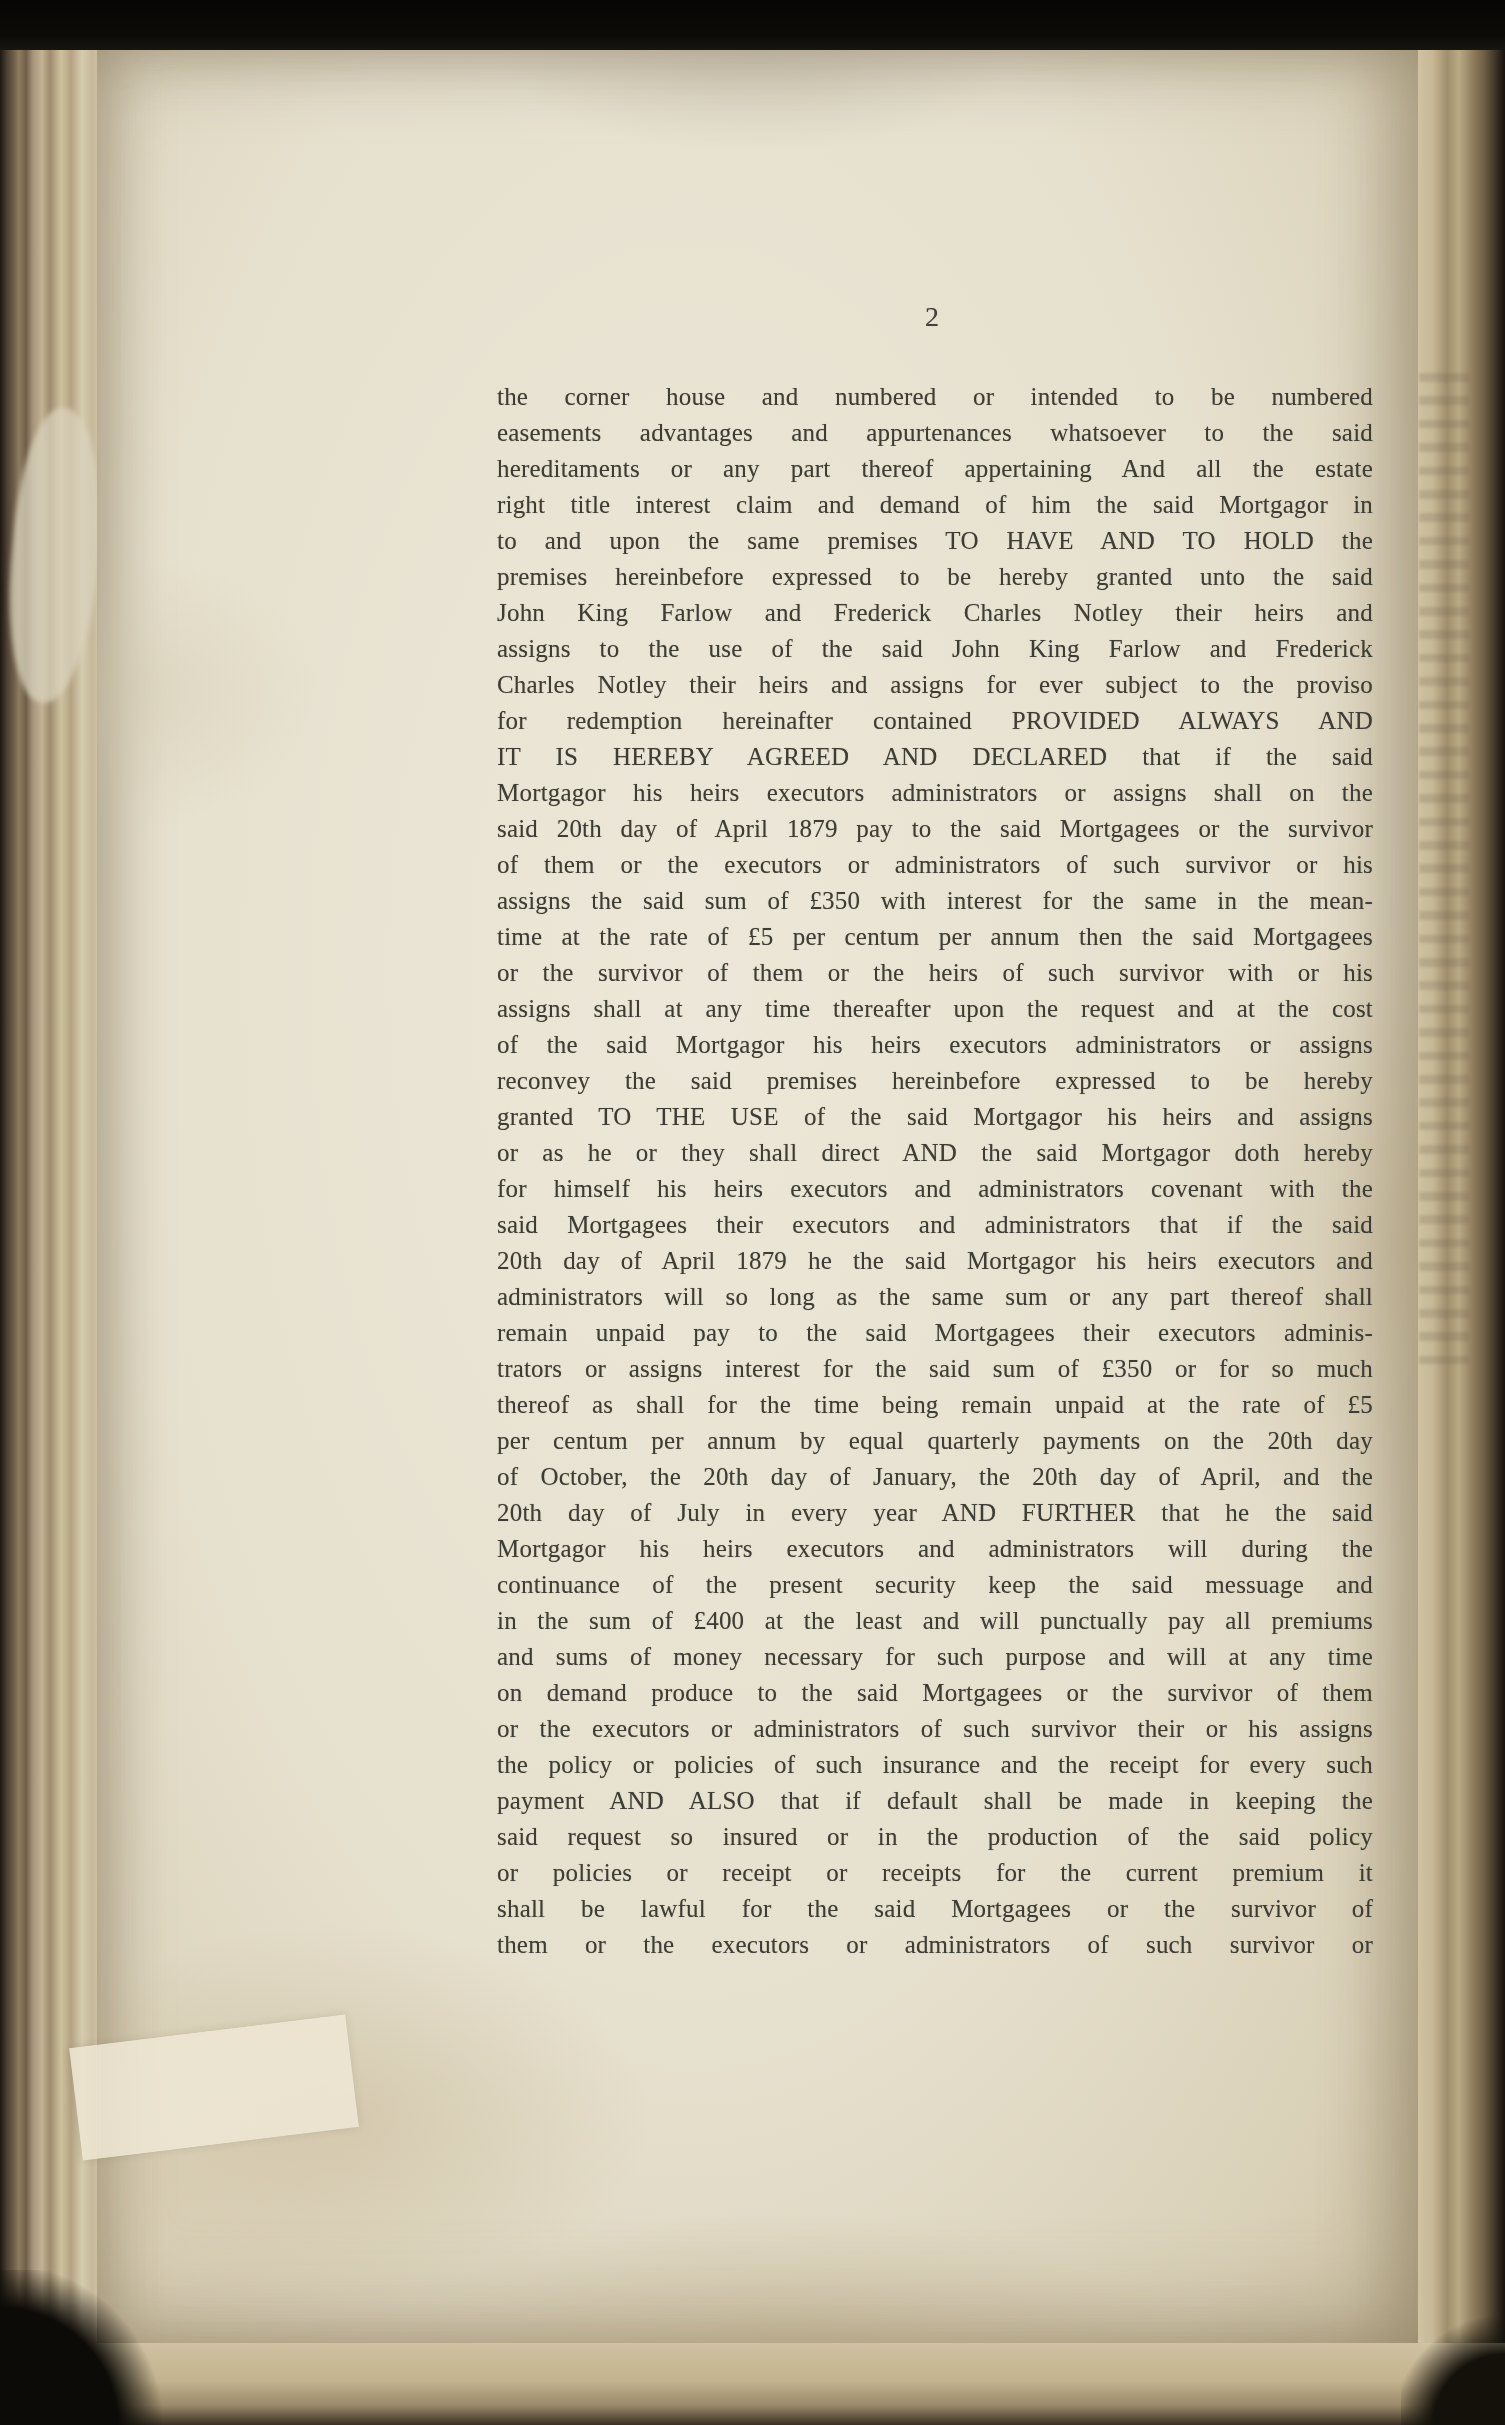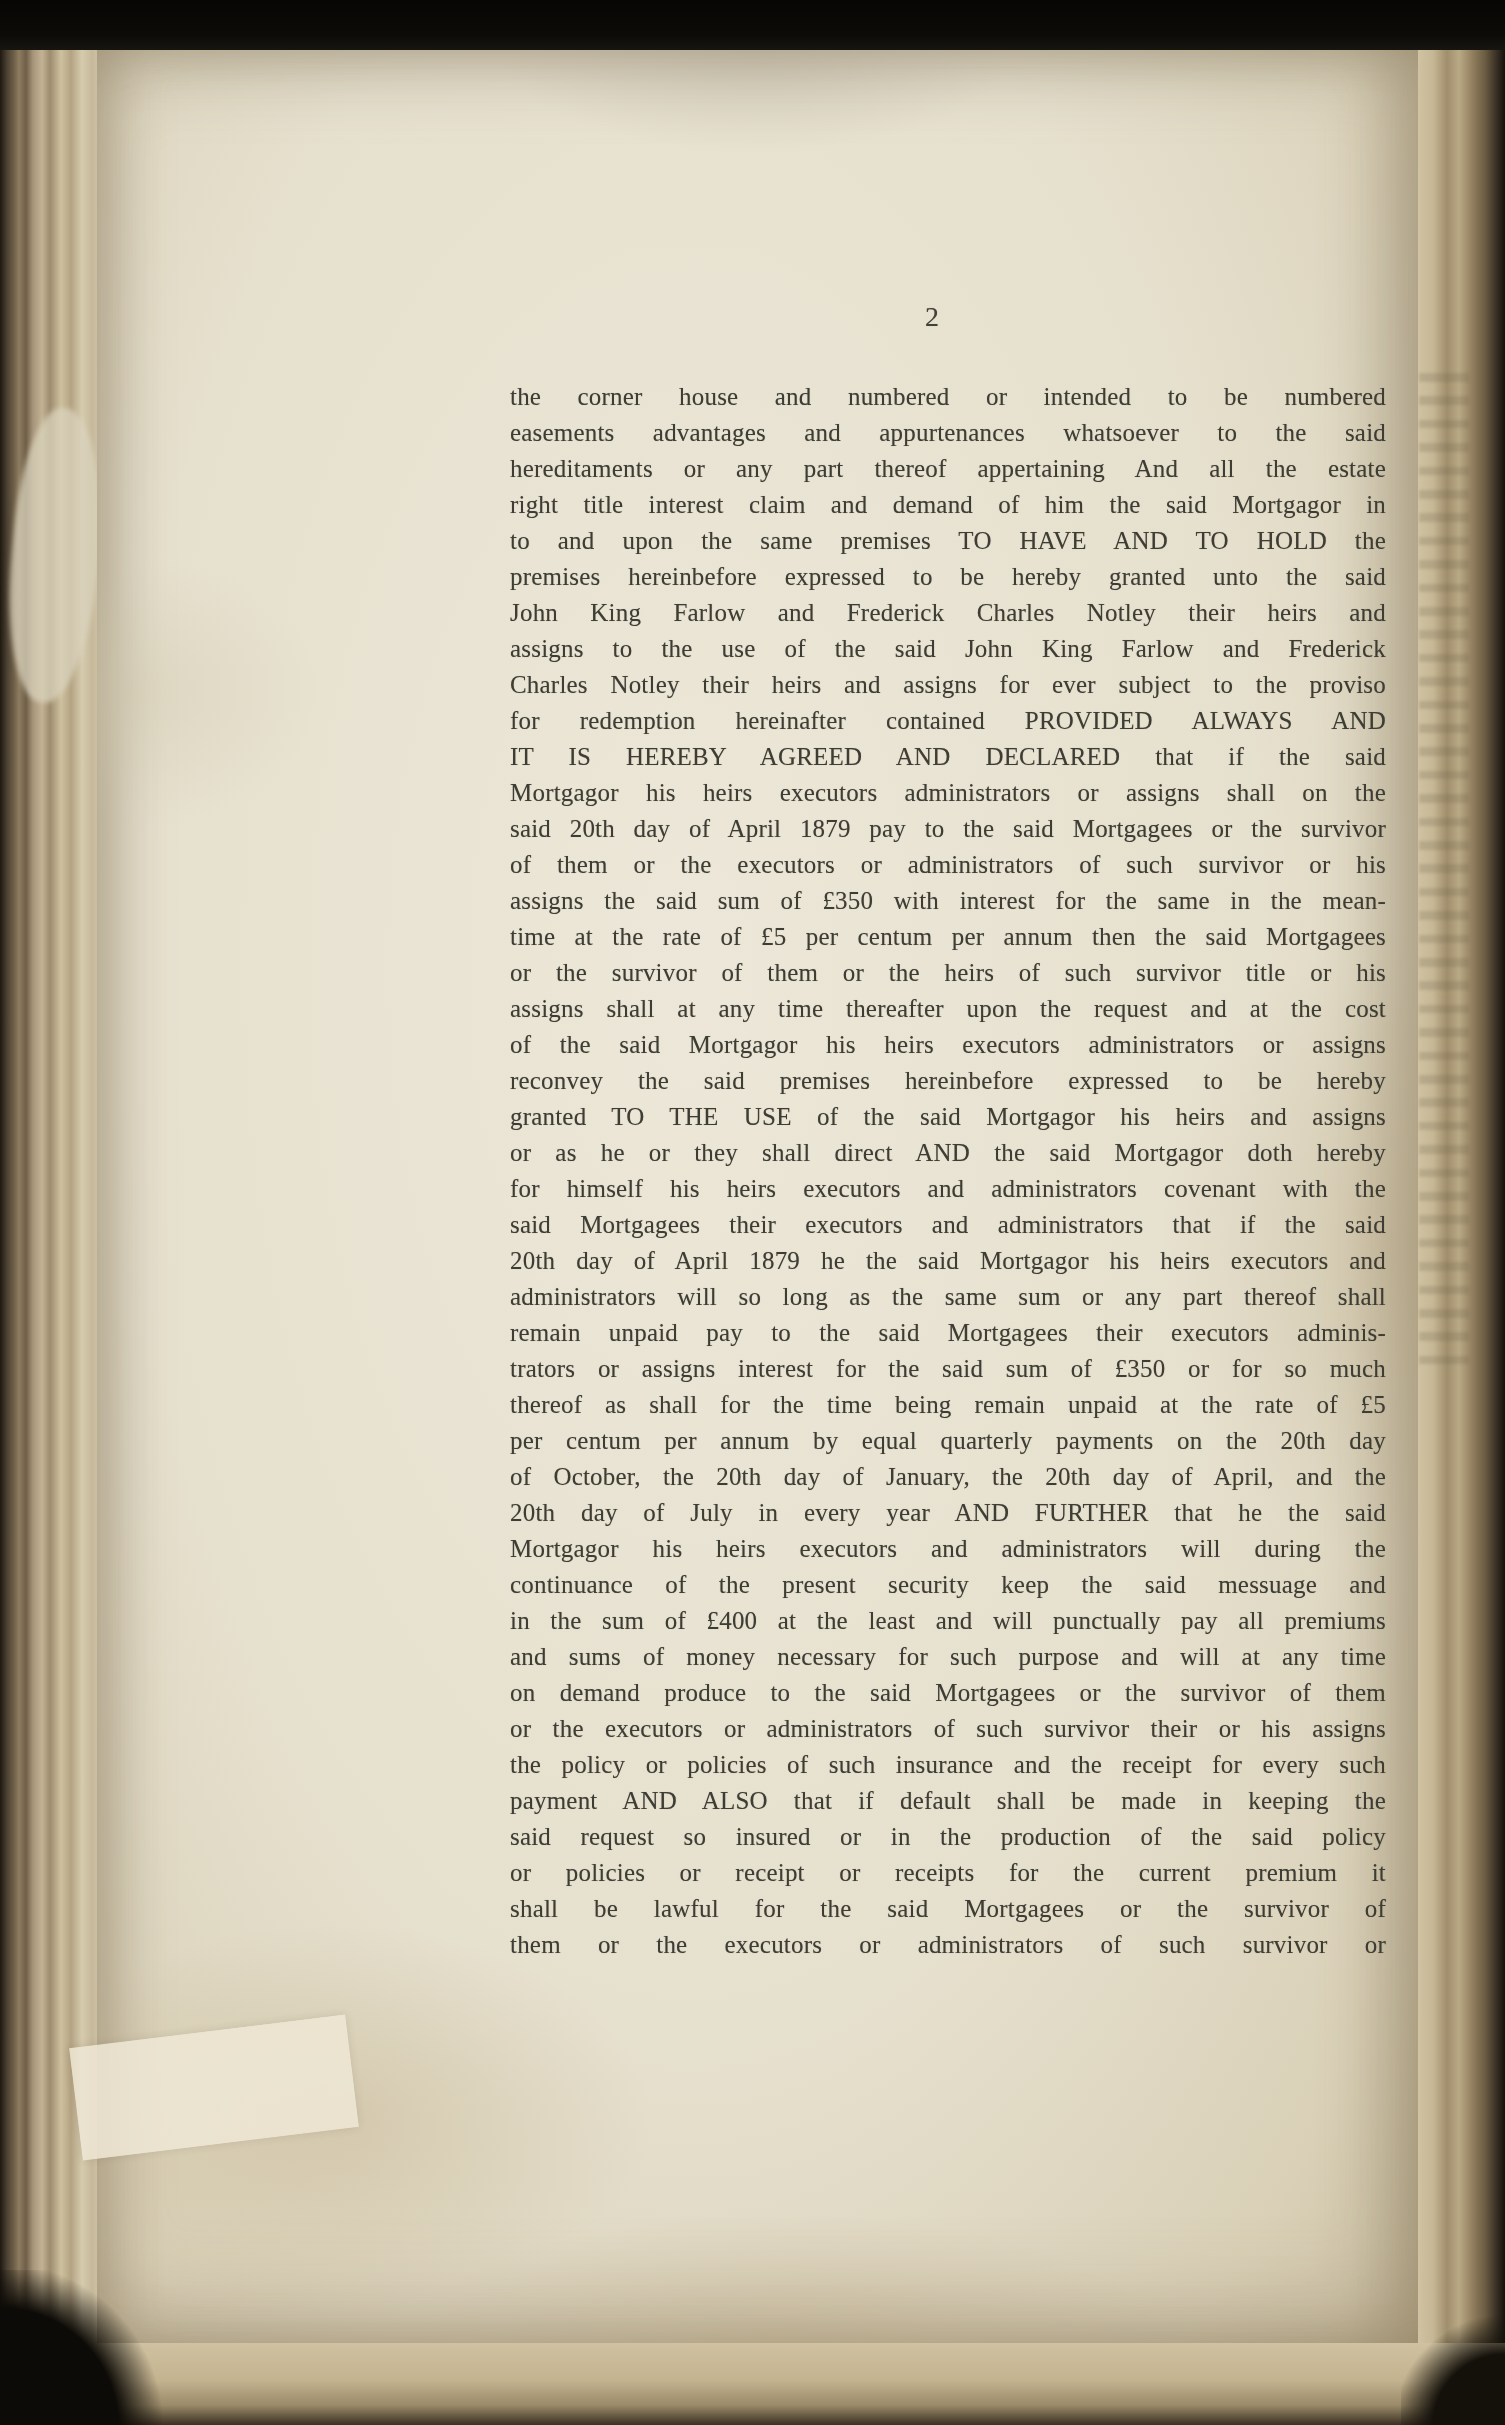--- a/index.html
+++ b/index.html
@@ -89,21 +89,21 @@
   }
 
   
   .page-number {
     position: absolute; left: 397px; top: 253px; width: 876px;
     text-align: center;
     font-size: 28px; color: #42413a;
     text-shadow: 0 0 0.9px rgba(40,40,30,.35);
   }
   .text-block {
-    position: absolute; left: 413px; top: 331px; width: 876px;
+    position: absolute; left: 400px; top: 331px; width: 876px;
     color: #3e3d34;
     font-size: 25px; line-height: 36px;
     letter-spacing: 0.2px; word-spacing: 1.3px;
     text-shadow: 0 0 0.9px rgba(40,40,30,.3);
   }
   .text-line {
     text-align: justify;
     text-align-last: justify;
     white-space: nowrap;
     height: 36px;
@@ -138,21 +138,21 @@
         <div class="text-line">John King Farlow and Frederick Charles Notley their heirs and</div>
         <div class="text-line">assigns to the use of the said John King Farlow and Frederick</div>
         <div class="text-line">Charles Notley their heirs and assigns for ever subject to the proviso</div>
         <div class="text-line">for redemption hereinafter contained PROVIDED ALWAYS AND</div>
         <div class="text-line">IT IS HEREBY AGREED AND DECLARED that if the said</div>
         <div class="text-line">Mortgagor his heirs executors administrators or assigns shall on the</div>
         <div class="text-line">said 20th day of April 1879 pay to the said Mortgagees or the survivor</div>
         <div class="text-line">of them or the executors or administrators of such survivor or his</div>
         <div class="text-line">assigns the said sum of £350 with interest for the same in the mean-</div>
         <div class="text-line">time at the rate of £5 per centum per annum then the said Mortgagees</div>
-        <div class="text-line">or the survivor of them or the heirs of such survivor title or his</div>
+        <div class="text-line">or the survivor of them or the heirs of such survivor with or his</div>
         <div class="text-line">assigns shall at any time thereafter upon the request and at the cost</div>
         <div class="text-line">of the said Mortgagor his heirs executors administrators or assigns</div>
         <div class="text-line">reconvey the said premises hereinbefore expressed to be hereby</div>
         <div class="text-line">granted TO THE USE of the said Mortgagor his heirs and assigns</div>
         <div class="text-line">or as he or they shall direct AND the said Mortgagor doth hereby</div>
         <div class="text-line">for himself his heirs executors and administrators covenant with the</div>
         <div class="text-line">said Mortgagees their executors and administrators that if the said</div>
         <div class="text-line">20th day of April 1879 he the said Mortgagor his heirs executors and</div>
         <div class="text-line">administrators will so long as the same sum or any part thereof shall</div>
         <div class="text-line">remain unpaid pay to the said Mortgagees their executors adminis-</div>

